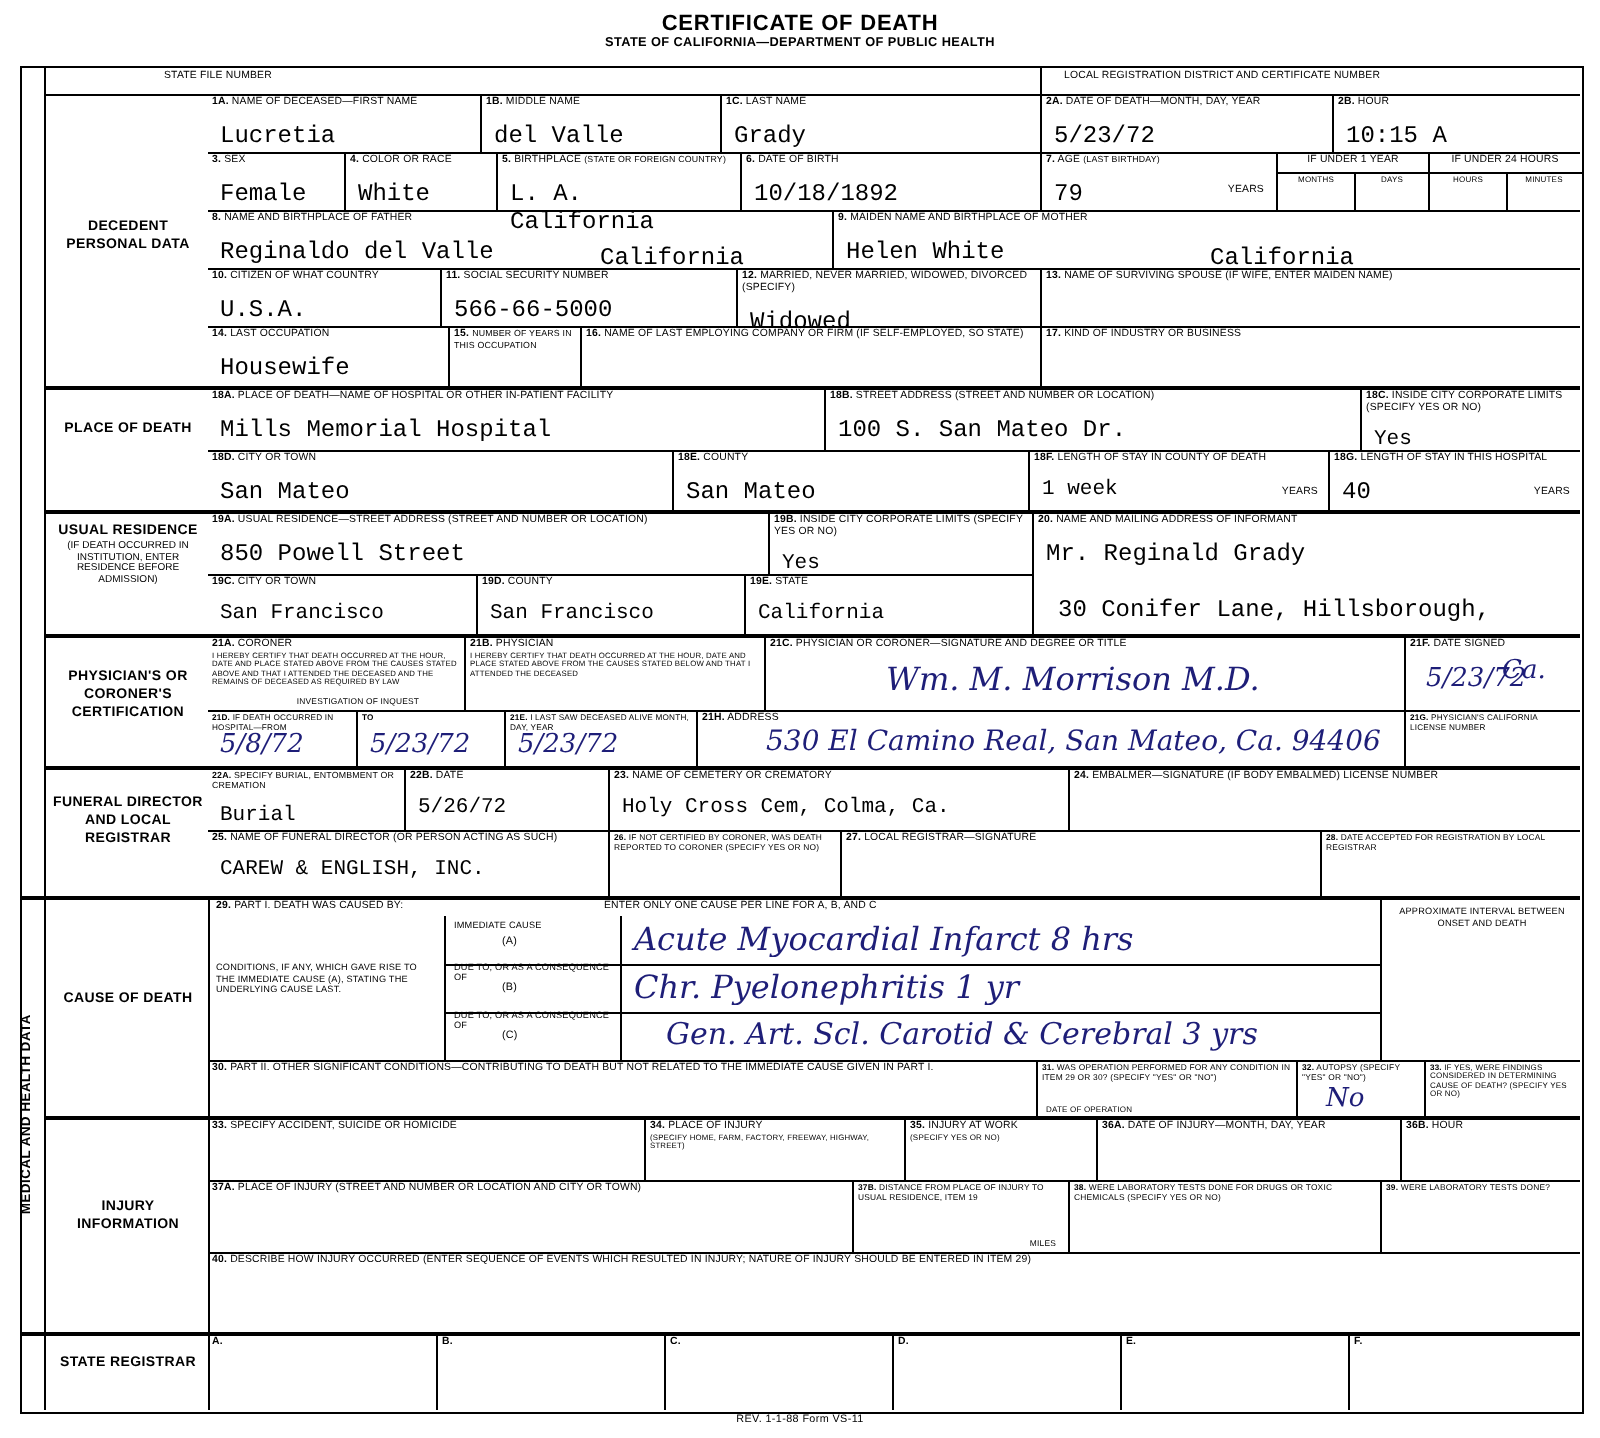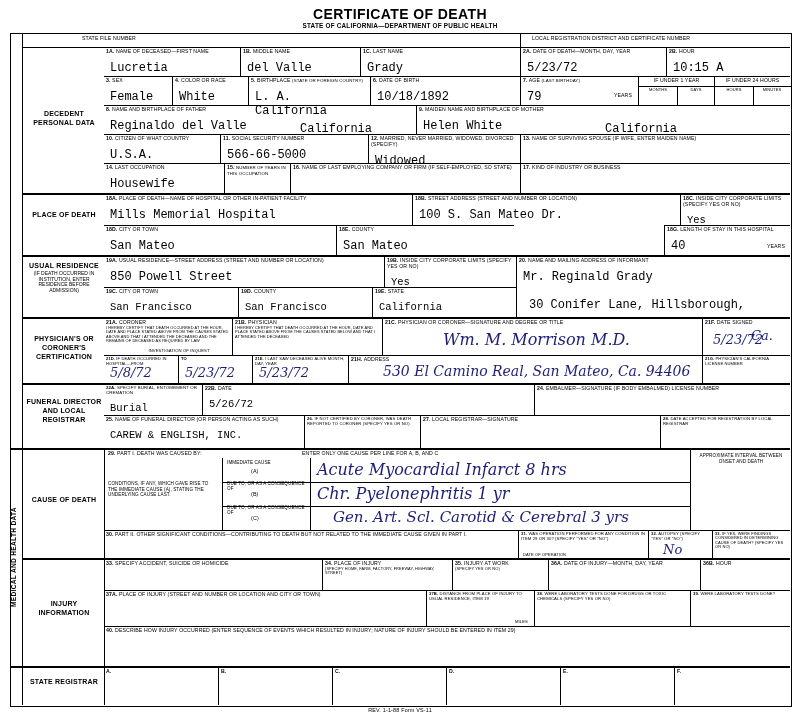--- a/index.html
+++ b/index.html
@@ -9,21 +9,21 @@
   
   .abs{position:absolute;box-sizing:border-box;}
   .cell{position:absolute;box-sizing:border-box;border-left:1px solid #000;border-top:1px solid #000;}
   .lbl{font-size:5.2px;line-height:1.12;letter-spacing:.1px;text-transform:uppercase;padding:1px 2px 0 2px;display:block;}
   .lbl b{font-weight:bold;}
   .val{font-family:Liberation Mono, monospace;font-size:12px;padding-left:6px;display:block;margin-top:6px;}
   .val.sm{font-size:10.5px;}
   .ctr{text-align:center;}
   .vert{writing-mode:vertical-rl;transform:rotate(180deg);text-align:center;}
 
-  .title{font-weight:bold;font-size:14px;letter-spacing:.4px;text-align:center;}
+  .title{font-weight:bold;font-size:11px;letter-spacing:.4px;text-align:center;}
   .subtitle{font-size:6.4px;letter-spacing:.2px;text-align:center;font-weight:bold;}
 
   .sideblk{font-size:7px;font-weight:bold;text-align:center;line-height:1.25;letter-spacing:.2px;}
   .sideblk .tiny{font-size:5px;font-weight:normal;line-height:1.15;letter-spacing:0;}
 
   .frame{position:absolute;border:1px solid #000;}
   .hline{position:absolute;background:#000;height:1px;}
   .vline{position:absolute;background:#000;width:1px;}
   .thick{height:2px;}
   .footer{position:absolute;font-size:5.4px;letter-spacing:.2px;}
@@ -178,20 +178,25 @@
   </div>
 
   <div class="cell" style="left:104px;top:225px;width:232px;height:30px;border-left:none;">
     <span class="lbl"><b>18d.</b> <span>CITY OR TOWN</span></span>
     <span class="val">San Mateo</span>
   </div>
   <div class="cell" style="left:336px;top:225px;width:178px;height:30px;">
     <span class="lbl"><b>18e.</b> <span>COUNTY</span></span>
     <span class="val">San Mateo</span>
   </div>
+  <div class="cell" style="left:514px;top:225px;width:150px;height:30px;">
+    <span class="lbl"><b>18f.</b> <span>LENGTH OF STAY IN COUNTY OF DEATH</span></span>
+    <span class="val sm">1 week</span>
+    <span class="abs lbl" style="right:3px;top:17px;">YEARS</span>
+  </div>
   <div class="cell" style="left:664px;top:225px;width:126px;height:30px;border-right:none;">
     <span class="lbl"><b>18g.</b> <span>LENGTH OF STAY IN THIS HOSPITAL</span></span>
     <span class="val">40</span>
     <span class="abs lbl" style="right:3px;top:17px;">YEARS</span>
   </div>
 
   <div class="hline thick" style="left:22px;top:255px;width:768px;"></div>
   <div class="abs sideblk" style="left:24px;top:262px;width:80px;">
     <span>USUAL RESIDENCE</span>
     <div class="tiny">(IF DEATH OCCURRED IN INSTITUTION, ENTER RESIDENCE BEFORE ADMISSION)</div>
@@ -273,20 +278,24 @@
     <span>FUNERAL DIRECTOR AND LOCAL REGISTRAR</span>
   </div>
 
   <div class="cell" style="left:104px;top:385px;width:98px;height:30px;border-left:none;border-top:none;">
     <span class="lbl" style="font-size:4.4px;"><b>22a.</b> <span>SPECIFY BURIAL, ENTOMBMENT OR CREMATION</span></span>
     <span class="val sm">Burial</span>
   </div>
   <div class="cell" style="left:202px;top:385px;width:102px;height:30px;border-top:none;">
     <span class="lbl"><b>22b.</b> <span>DATE</span></span>
     <span class="val sm">5/26/72</span>
+  </div>
+  <div class="cell" style="left:304px;top:385px;width:230px;height:30px;border-top:none;">
+    <span class="lbl"><b>23.</b> <span>NAME OF CEMETERY OR CREMATORY</span></span>
+    <span class="val sm">Holy Cross Cem, Colma, Ca.</span>
   </div>
   <div class="cell" style="left:534px;top:385px;width:256px;height:30px;border-top:none;border-right:none;">
     <span class="lbl"><b>24.</b> <span>EMBALMER—SIGNATURE (IF BODY EMBALMED) LICENSE NUMBER</span></span>
   </div>
 
   <div class="cell" style="left:104px;top:415px;width:200px;height:33px;border-left:none;">
     <span class="lbl"><b>25.</b> <span>NAME OF FUNERAL DIRECTOR (OR PERSON ACTING AS SUCH)</span></span>
     <span class="val sm">CAREW &amp; ENGLISH, INC.</span>
   </div>
   <div class="cell" style="left:304px;top:415px;width:116px;height:33px;">

